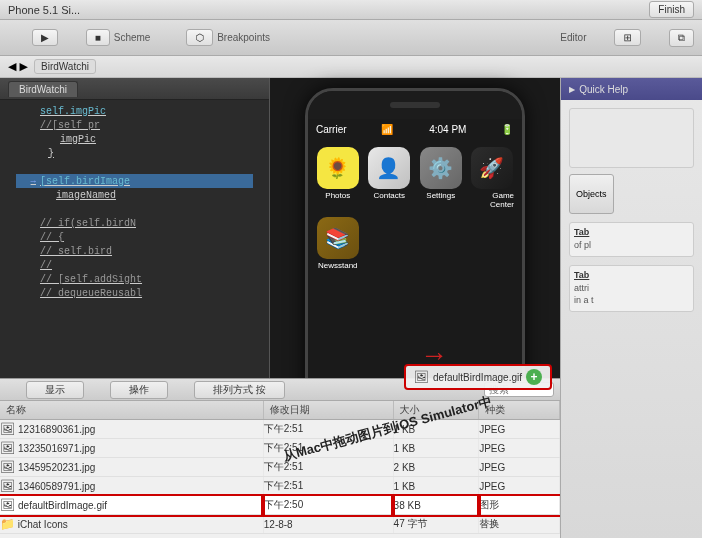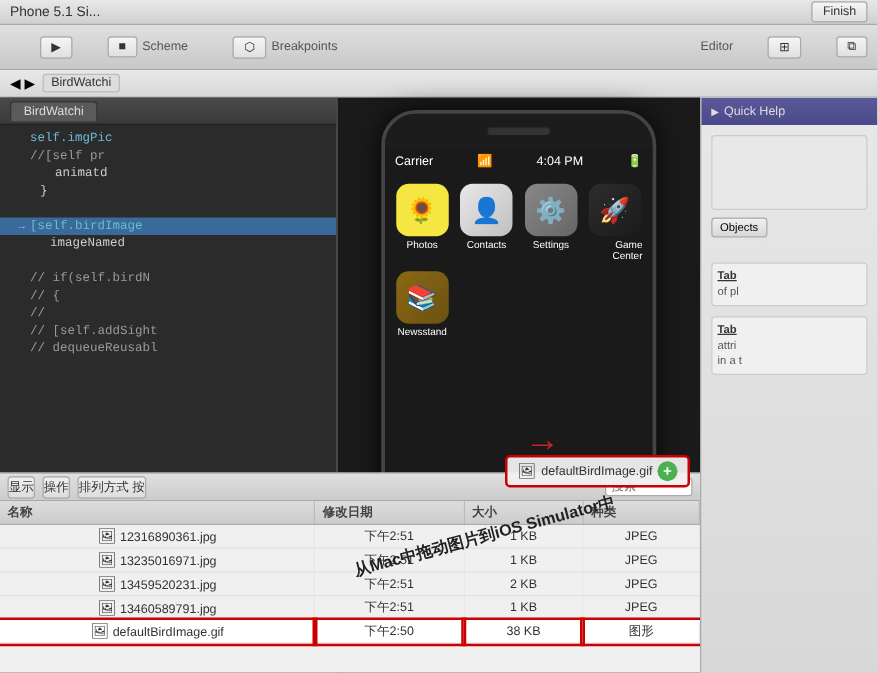--- a/index.html
+++ b/index.html
@@ -93,26 +93,27 @@
       background: #5a5a5a;
       border: 1px solid #333;
       border-bottom: none;
       padding: 2px 10px;
       font-size: 10px;
       color: #ddd;
       border-radius: 3px 3px 0 0;
     }
 
     .code-body {
-      padding: 4px 0;
+      padding: 4px 16px;
       font-family: "Courier New", monospace;
       font-size: 10px;
       color: #ccc;
       overflow: hidden;
       height: calc(100% - 22px);
+      text-decoration: underline;
     }
 
     .code-line {
       display: flex;
       padding: 0 4px;
       height: 14px;
       align-items: center;
       white-space: nowrap;
     }
 
@@ -301,26 +302,26 @@
       font-weight: bold;
       color: #333;
       margin-bottom: 2px;
       text-decoration: underline;
     }
 
     .objects-btn {
       background: linear-gradient(to bottom, #f0f0f0, #d8d8d8);
       border: 1px solid #aaa;
       border-radius: 3px;
-      padding: 2px 6px;
+      padding: 14px 6px;
       font-size: 9px;
       cursor: pointer;
       display: block;
       text-align: center;
-      margin-bottom: 20px;
+      margin-bottom: 8px;
     }
 
     
     .bottom-panel {
       position: absolute;
       bottom: 0;
       left: 0;
       width: 560px;
       height: 160px;
       background: #f0f0f0;
@@ -334,50 +335,50 @@
       border-bottom: 1px solid #aaa;
       display: flex;
       align-items: center;
       padding: 0 6px;
       gap: 6px;
     }
 
     .bottom-toolbar-btn {
       font-size: 10px;
       color: #333;
-      padding: 1px 0;
+      padding: 1px 18px;
       background: linear-gradient(to bottom, #f0f0f0, #ddd);
       border: 1px solid #aaa;
       border-radius: 3px;
       cursor: pointer;
+      margin-left: 20px;
     }
 
     .file-table {
       width: 100%;
       border-collapse: collapse;
     }
 
     .file-table th {
       background: linear-gradient(to bottom, #ddd, #ccc);
       border-bottom: 1px solid #aaa;
       border-right: 1px solid #bbb;
       padding: 2px 6px;
       text-align: left;
       font-size: 10px;
-      font-weight: bold;
+      font-weight: normal;
       color: #444;
     }
 
     .file-table td {
       border-bottom: 1px solid #e0e0e0;
       border-right: 1px solid #e8e8e8;
-      padding: 2px 10px;
+      padding: 2px 0;
       font-size: 10px;
       color: #333;
-      text-align: center;
     }
 
     .file-table tr.highlighted td {
       background: #fff;
       outline: 2px solid #cc0000;
     }
 
   </style>
 </head>
 <body>
@@ -422,21 +423,21 @@
       <div class="code-line">
         <span class="code-gutter"></span>
         <span class="code-text" style="color:#69bcd2;">self.imgPic</span>
       </div>
       <div class="code-line">
         <span class="code-gutter"></span>
         <span class="code-text code-comment">//[self pr</span>
       </div>
       <div class="code-line">
         <span class="code-gutter"></span>
-        <span class="code-text" style="padding-left:20px;">animatd</span>
+        <span class="code-text" style="padding-left:20px;">imgPic</span>
       </div>
       <div class="code-line">
         <span class="code-gutter"></span>
         <span class="code-text" style="padding-left:8px;">}</span>
       </div>
       <div class="code-line"></div>
       <div class="code-line highlighted">
         <span class="code-gutter" style="color:#88aaff;">→</span>
         <span class="code-text" style="color:#69bcd2;">[self.birdImage</span>
       </div>
@@ -445,20 +446,24 @@
         <span class="code-text" style="padding-left:16px;">imageNamed</span>
       </div>
       <div class="code-line"></div>
       <div class="code-line">
         <span class="code-gutter"></span>
         <span class="code-text code-comment">//    if(self.birdN</span>
       </div>
       <div class="code-line">
         <span class="code-gutter"></span>
         <span class="code-text code-comment">//    {</span>
+      </div>
+      <div class="code-line">
+        <span class="code-gutter"></span>
+        <span class="code-text code-comment">//        self.bird</span>
       </div>
       <div class="code-line">
         <span class="code-gutter"></span>
         <span class="code-text code-comment">//</span>
       </div>
       <div class="code-line">
         <span class="code-gutter"></span>
         <span class="code-text code-comment">//    [self.addSight</span>
       </div>
       <div class="code-line">
@@ -587,16 +592,22 @@
       <td>下午2:51</td>
       <td>1 KB</td>
       <td>JPEG</td>
     </tr>
           <tr class="highlighted">
       <td><span style="font-size:12px;">🖼</span> defaultBirdImage.gif</td>
       <td>下午2:50</td>
       <td>38 KB</td>
       <td>图形</td>
     </tr>
+          <tr>
+      <td><span style="font-size:12px;">📁</span> iChat Icons</td>
+      <td>12-8-8</td>
+      <td>47 字节</td>
+      <td>替换</td>
+    </tr>
         </tbody>
     </table>
   </div>
 </div>
 
 </body></html>

